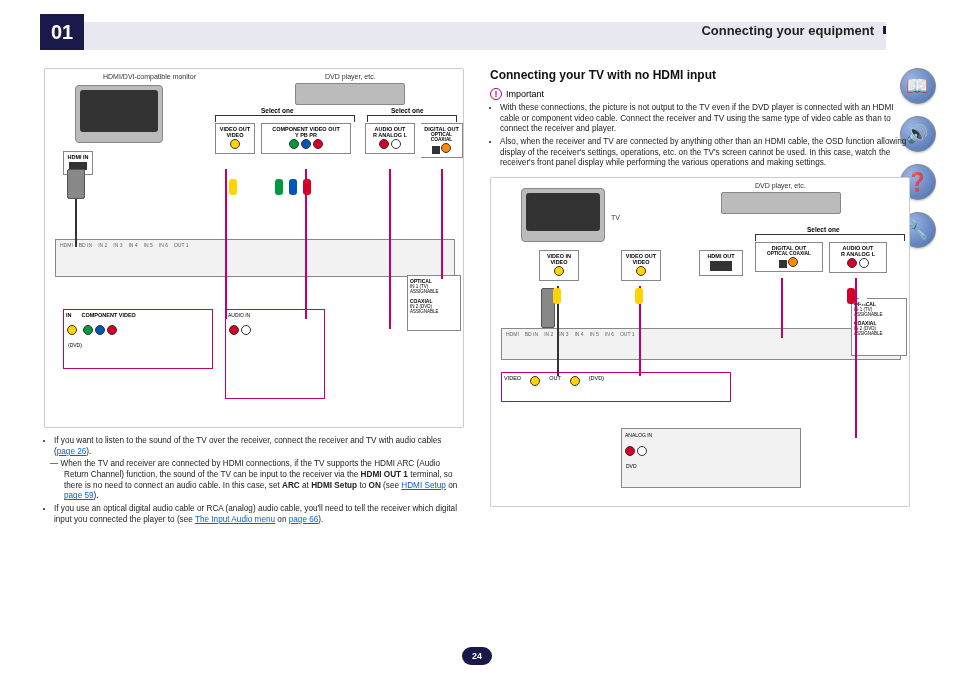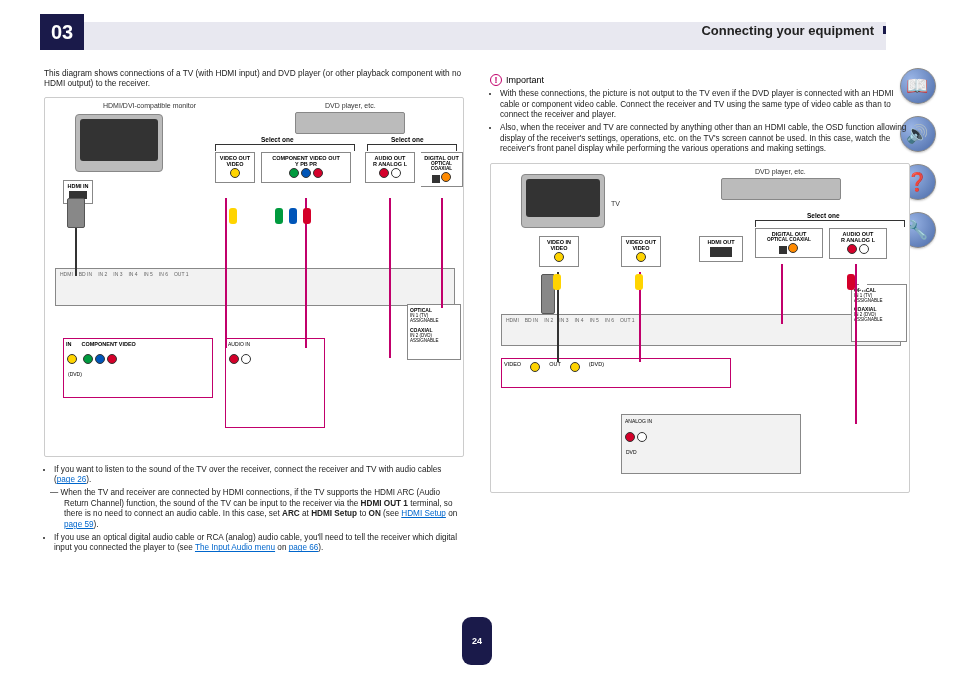--- a/index.html
+++ b/index.html
@@ -19,21 +19,21 @@
   .diagram-box.right-d { height: 330px; }
   .important-head { display: flex; align-items: center; gap: 4px; margin-top: 6px; margin-bottom: 3px; }
   .imp-icon { width: 12px; height: 12px; border: 1.5px solid #c1006b; border-radius: 50%; color: #c1006b; font-size: 9px; font-weight: bold; display: flex; align-items: center; justify-content: center; }
   .imp-label { font-size: 9px; font-weight: normal; }
   .bullets { font-size: 8.2px; color: #222; line-height: 1.3; padding-left: 10px; }
   .bullets li { list-style: disc; margin-bottom: 2px; }
   .bullets .sub { list-style: none; padding-left: 10px; }
   .bullets .sub::before { content: "— "; margin-left: -14px; }
   .bullets a { color: #0066cc; text-decoration: underline; }
   .bold { font-weight: bold; }
-  .page-num { position: absolute; bottom: 10px; left: 50%; transform: translateX(-50%); background: #1a1a4a; color: #fff; font-size: 9px; font-weight: bold; padding: 19px 10px; border-radius: 9px; }
+  .page-num { position: absolute; bottom: 10px; left: 50%; transform: translateX(-50%); background: #1a1a4a; color: #fff; font-size: 9px; font-weight: bold; padding: 4px 10px; border-radius: 9px; }
   .side-icons { position: absolute; right: 18px; top: 68px; display: flex; flex-direction: column; gap: 12px; }
   .side-icon { width: 36px; height: 36px; border-radius: 50%; background: radial-gradient(circle at 30% 30%, #9ab5e6, #4a6aa8); border: 1px solid #888; display: flex; align-items: center; justify-content: center; font-size: 18px; color: #333; box-shadow: 0 1px 2px rgba(0,0,0,0.2); }
   .dlabel { position: absolute; font-size: 7px; color: #333; }
   .device { position: absolute; background: #bbb; border: 1px solid #888; border-radius: 4px; }
   .tv-scr { position: absolute; background: #333; border-radius: 3px; }
   .port-box { position: absolute; background: #fff; border: 1px solid #888; font-size: 5.5px; text-align: center; padding: 2px; }
   .port-label { font-size: 5.5px; font-weight: bold; }
   .port { display: inline-block; width: 10px; height: 10px; border-radius: 50%; border: 1px solid #333; margin: 1px; }
   .yellow { background: #ffd400; } .red { background: #d4002a; } .white { background: #fff; }
   .green { background: #009a3e; } .blue { background: #0055b8; }
@@ -47,32 +47,31 @@
   .select-bracket::before { left:0; } .select-bracket::after { right:0; }
   .select-text { position: absolute; font-size: 6.5px; font-weight: bold; }
   .hdmi-conn { position:absolute; width:18px; height:30px; background:#888; border:1px solid #555; border-radius:2px; }
   .rca-end { position:absolute; width:8px; height:16px; border-radius:3px; }
 </style>
 </head>
 <body>
 
 <div class="page">
   <div class="top-bar"></div>
-  <div class="chapter-num">03</div>
+  <div class="chapter-num">01</div>
   <div class="chapter-title">Connecting your equipment</div>
 
   <div class="side-icons">
     <div class="side-icon">📖</div>
     <div class="side-icon">🔊</div>
     <div class="side-icon">❓</div>
     <div class="side-icon">🔧</div>
   </div>
 
   <div class="col left">
-    <div class="sec-desc">This diagram shows connections of a TV (with HDMI input) and DVD player (or other playback component with no HDMI output) to the receiver.</div>
     <div class="diagram-box left-d">
       <div class="dlabel" style="top:4px; left:58px;">HDMI/DVI-compatible monitor</div>
 
       <div class="device" style="top:16px; left:30px; width:88px; height:58px;">
         <div class="tv-scr" style="top:4px; left:4px; right:4px; bottom:10px;"></div>
       </div>
       <div class="port-box" style="top:82px; left:18px; width:30px;">
         <div class="port-label">HDMI IN</div>
         <div style="width:18px;height:8px;background:#333;margin:2px auto;"></div>
       </div>
@@ -162,20 +161,21 @@
       <li class="sub">
         <span>When the TV and receiver are connected by HDMI connections, if the TV supports the HDMI ARC (Audio Return Channel) function, the sound of the TV can be input to the receiver via the </span><span class="bold">HDMI OUT 1</span><span> terminal, so there is no need to connect an audio cable. In this case, set </span><span class="bold">ARC</span><span> at </span><span class="bold">HDMI Setup</span><span> to </span><span class="bold">ON</span><span> (see </span><a href="#">HDMI Setup</a><span> on </span><a href="#">page 59</a><span>).</span>
       </li>
       <li>
         <span>If you use an optical digital audio cable or RCA (analog) audio cable, you'll need to tell the receiver which digital input you connected the player to (see </span><a href="#">The Input Audio menu</a><span> on </span><a href="#">page 66</a><span>).</span>
       </li>
     </ul>
   </div>
 
   <div class="col right">
+    <div class="sec-title">Connecting your TV with no HDMI input</div>
     <div class="important-head">
       <div class="imp-icon">!</div>
       <div class="imp-label">Important</div>
     </div>
     <ul class="bullets">
       <li>With these connections, the picture is not output to the TV even if the DVD player is connected with an HDMI cable or component video cable. Connect the receiver and TV using the same type of video cable as than to connect the receiver and player.</li>
       <li>Also, when the receiver and TV are connected by anything other than an HDMI cable, the OSD function allowing display of the receiver's settings, operations, etc. on the TV's screen cannot be used. In this case, watch the receiver's front panel display while performing the various operations and making settings.</li>
     </ul>
 
     <div class="diagram-box right-d" style="margin-top:8px;">

